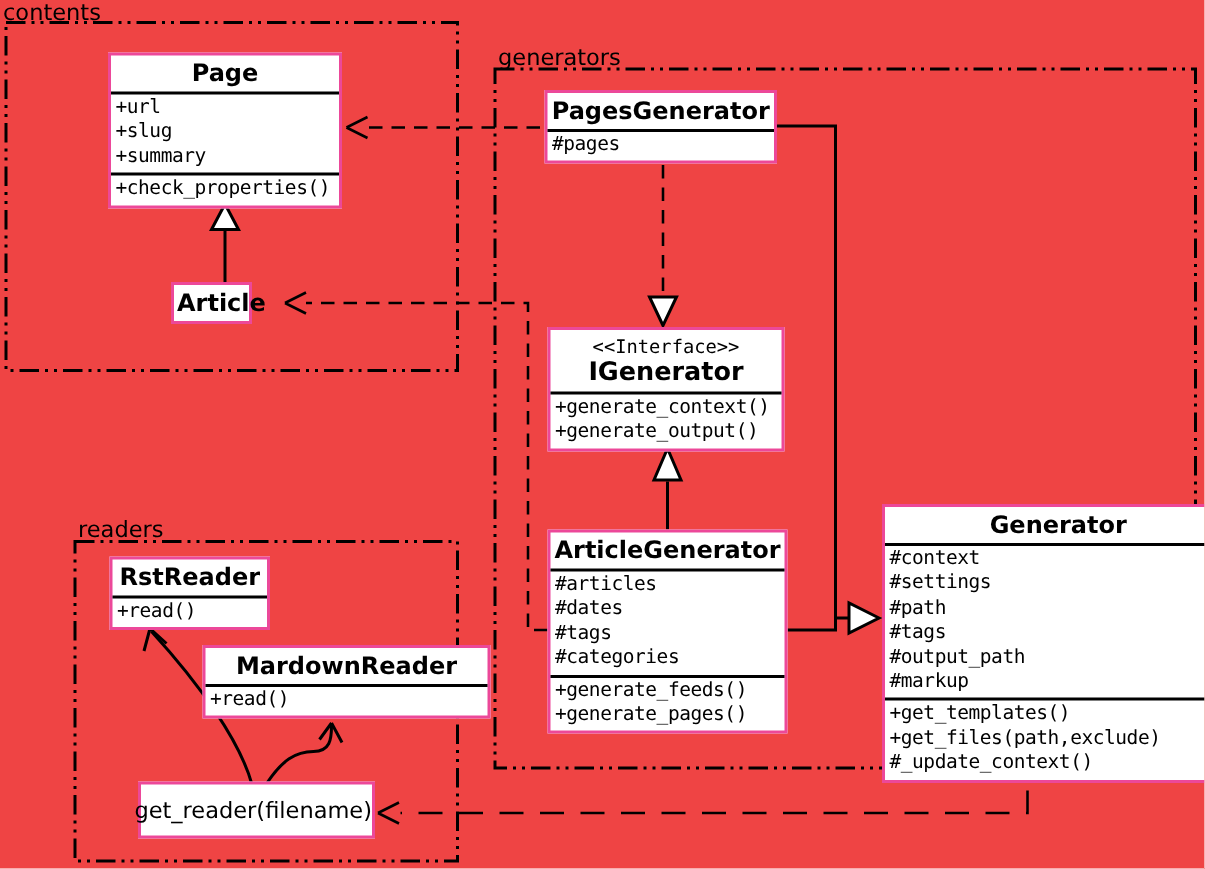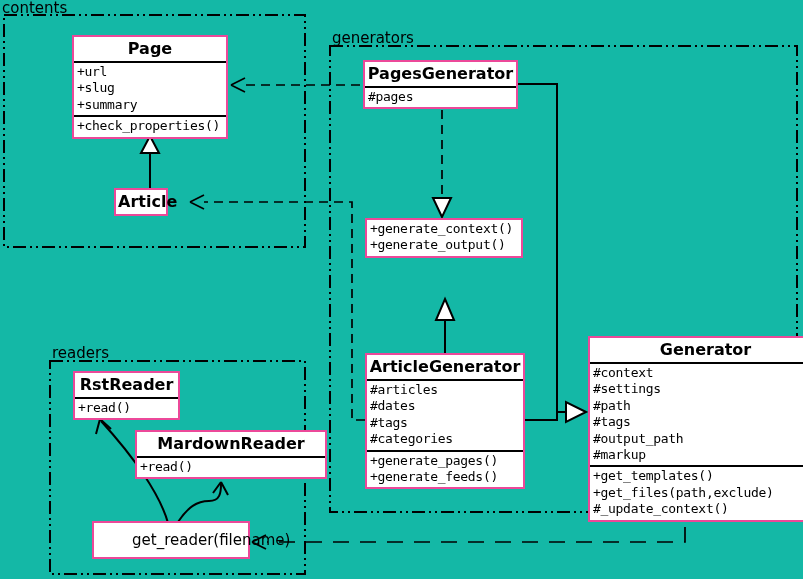--- a/index.html
+++ b/index.html
@@ -1,19 +1,19 @@
 <!DOCTYPE html>
 <html><head>
 <meta charset="utf-8">
 <style>
   html,body{margin:0;padding:0;background:#fff;}
   #canvas{
     position:relative;
     width:803px;height:579px;
-    background:#14b8a6;
+    background:#ef4444;
     font-family:"DejaVu Sans","Liberation Sans",sans-serif;
     color:#000;
     overflow:hidden;
   }
   #wires{position:absolute;left:0;top:0;z-index:1;}
   .pkg-label{
     position:absolute;z-index:3;
     font-size:15px;line-height:15px;color:#000;
   }
   .uml-class{
@@ -34,21 +34,21 @@
     font-weight:bold;font-size:17px;line-height:21px;
     text-align:center;padding-bottom:2px;white-space:nowrap;
   }
   .uml-sec{
     font-family:"DejaVu Sans Mono","Liberation Mono",monospace;
     font-size:13px;padding:1px 14px 2px 3px;
   }
   .uml-sec + .uml-sec{border-top:2px solid #000;}
   .row{line-height:16.4px;white-space:nowrap;letter-spacing:-0.3px;}
   .plainbox{
-    display:flex;align-items:center;justify-content:flex-start;
+    display:flex;align-items:center;justify-content:flex-end;
     font-size:15px;white-space:nowrap;padding-left:38px;
   }
 </style>
 </head>
 <body>
 
 <div id="canvas">
 
   <svg id="wires" width="803" height="579" viewBox="0 0 803 579">
     
@@ -115,37 +115,41 @@
   </div>
 
   <div class="uml-class" style="left:363px;top:60px;width:155px">
     <div class="uml-title hasrows">PagesGenerator</div>
     <div class="uml-sec">
       <div class="row">#pages</div>
     </div>
   </div>
 
   <div class="uml-class" style="left:365px;top:218px;width:158px">
+    <div class="uml-title hasrows" style="padding:0">
+      <div class="stereotype">&lt;&lt;Interface&gt;&gt;</div>
+      <div class="iface-name">IGenerator</div>
+    </div>
     <div class="uml-sec">
       <div class="row">+generate_context()</div>
       <div class="row">+generate_output()</div>
     </div>
   </div>
 
   <div class="uml-class" style="left:365px;top:353px;width:160px">
     <div class="uml-title hasrows">ArticleGenerator</div>
     <div class="uml-sec">
       <div class="row">#articles</div>
       <div class="row">#dates</div>
       <div class="row">#tags</div>
       <div class="row">#categories</div>
     </div>
     <div class="uml-sec">
+      <div class="row">+generate_feeds()</div>
       <div class="row">+generate_pages()</div>
-      <div class="row">+generate_feeds()</div>
     </div>
   </div>
 
   <div class="uml-class" style="left:588px;top:336px;width:235px">
     <div class="uml-title hasrows">Generator</div>
     <div class="uml-sec">
       <div class="row">#context</div>
       <div class="row">#settings</div>
       <div class="row">#path</div>
       <div class="row">#tags</div>

